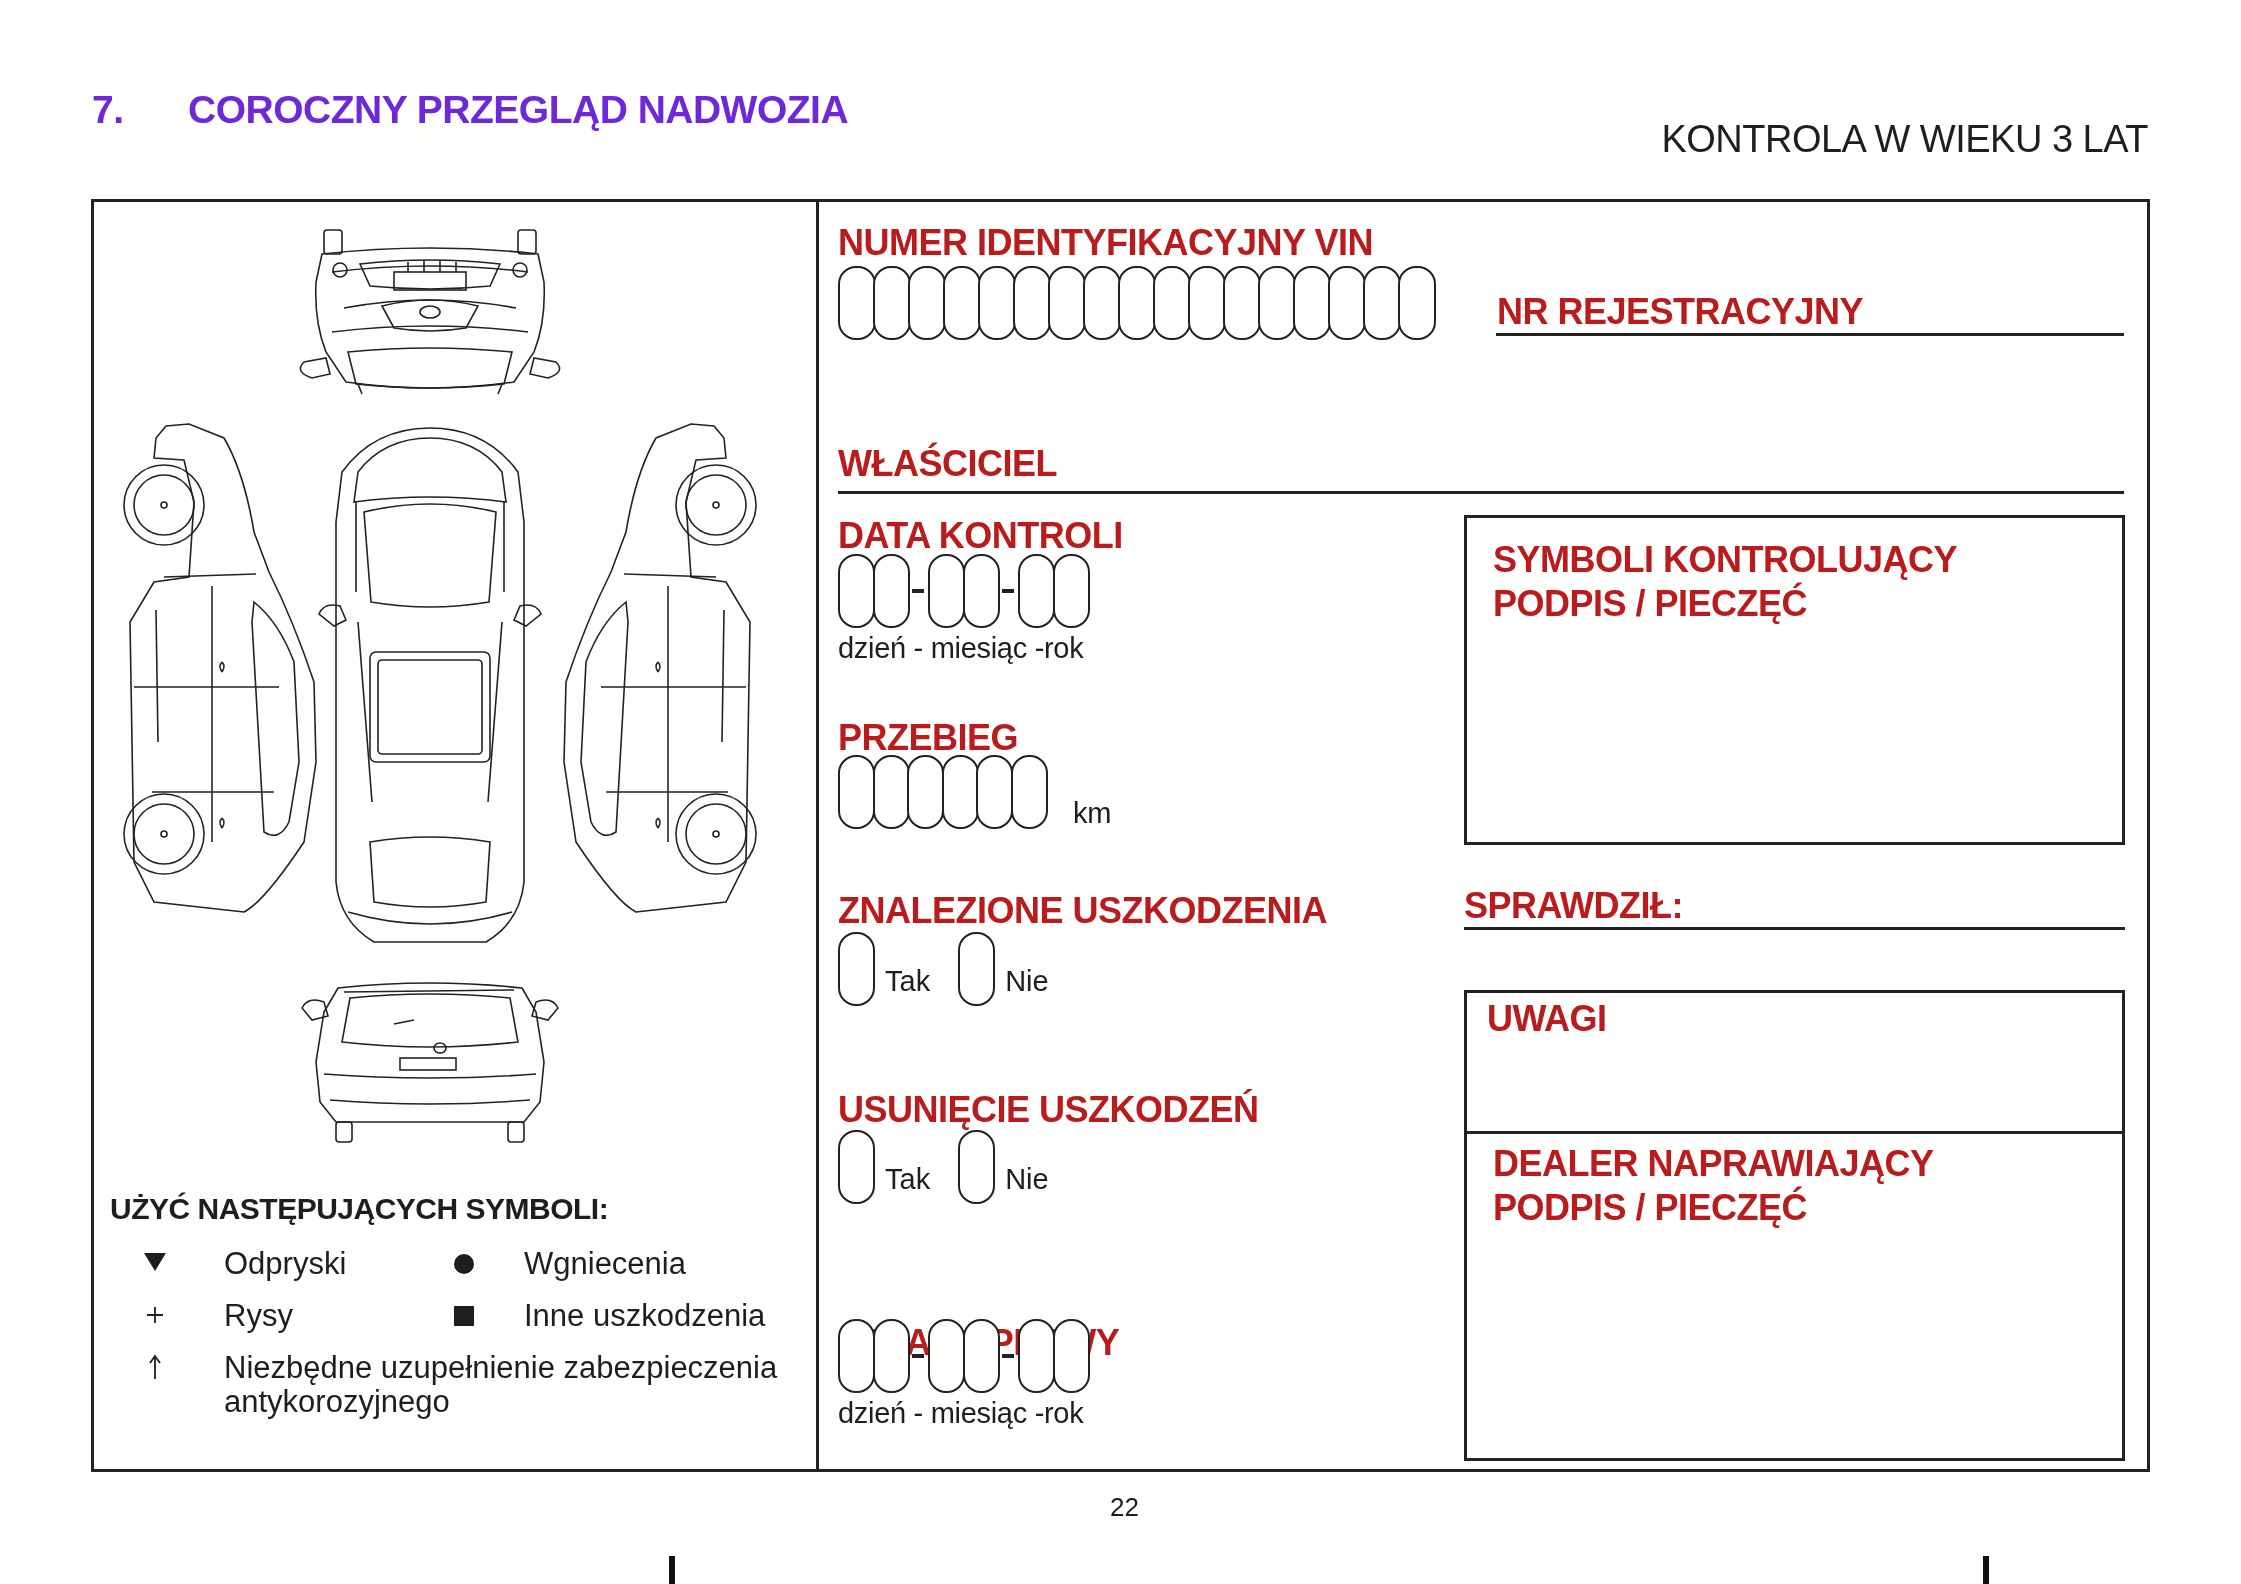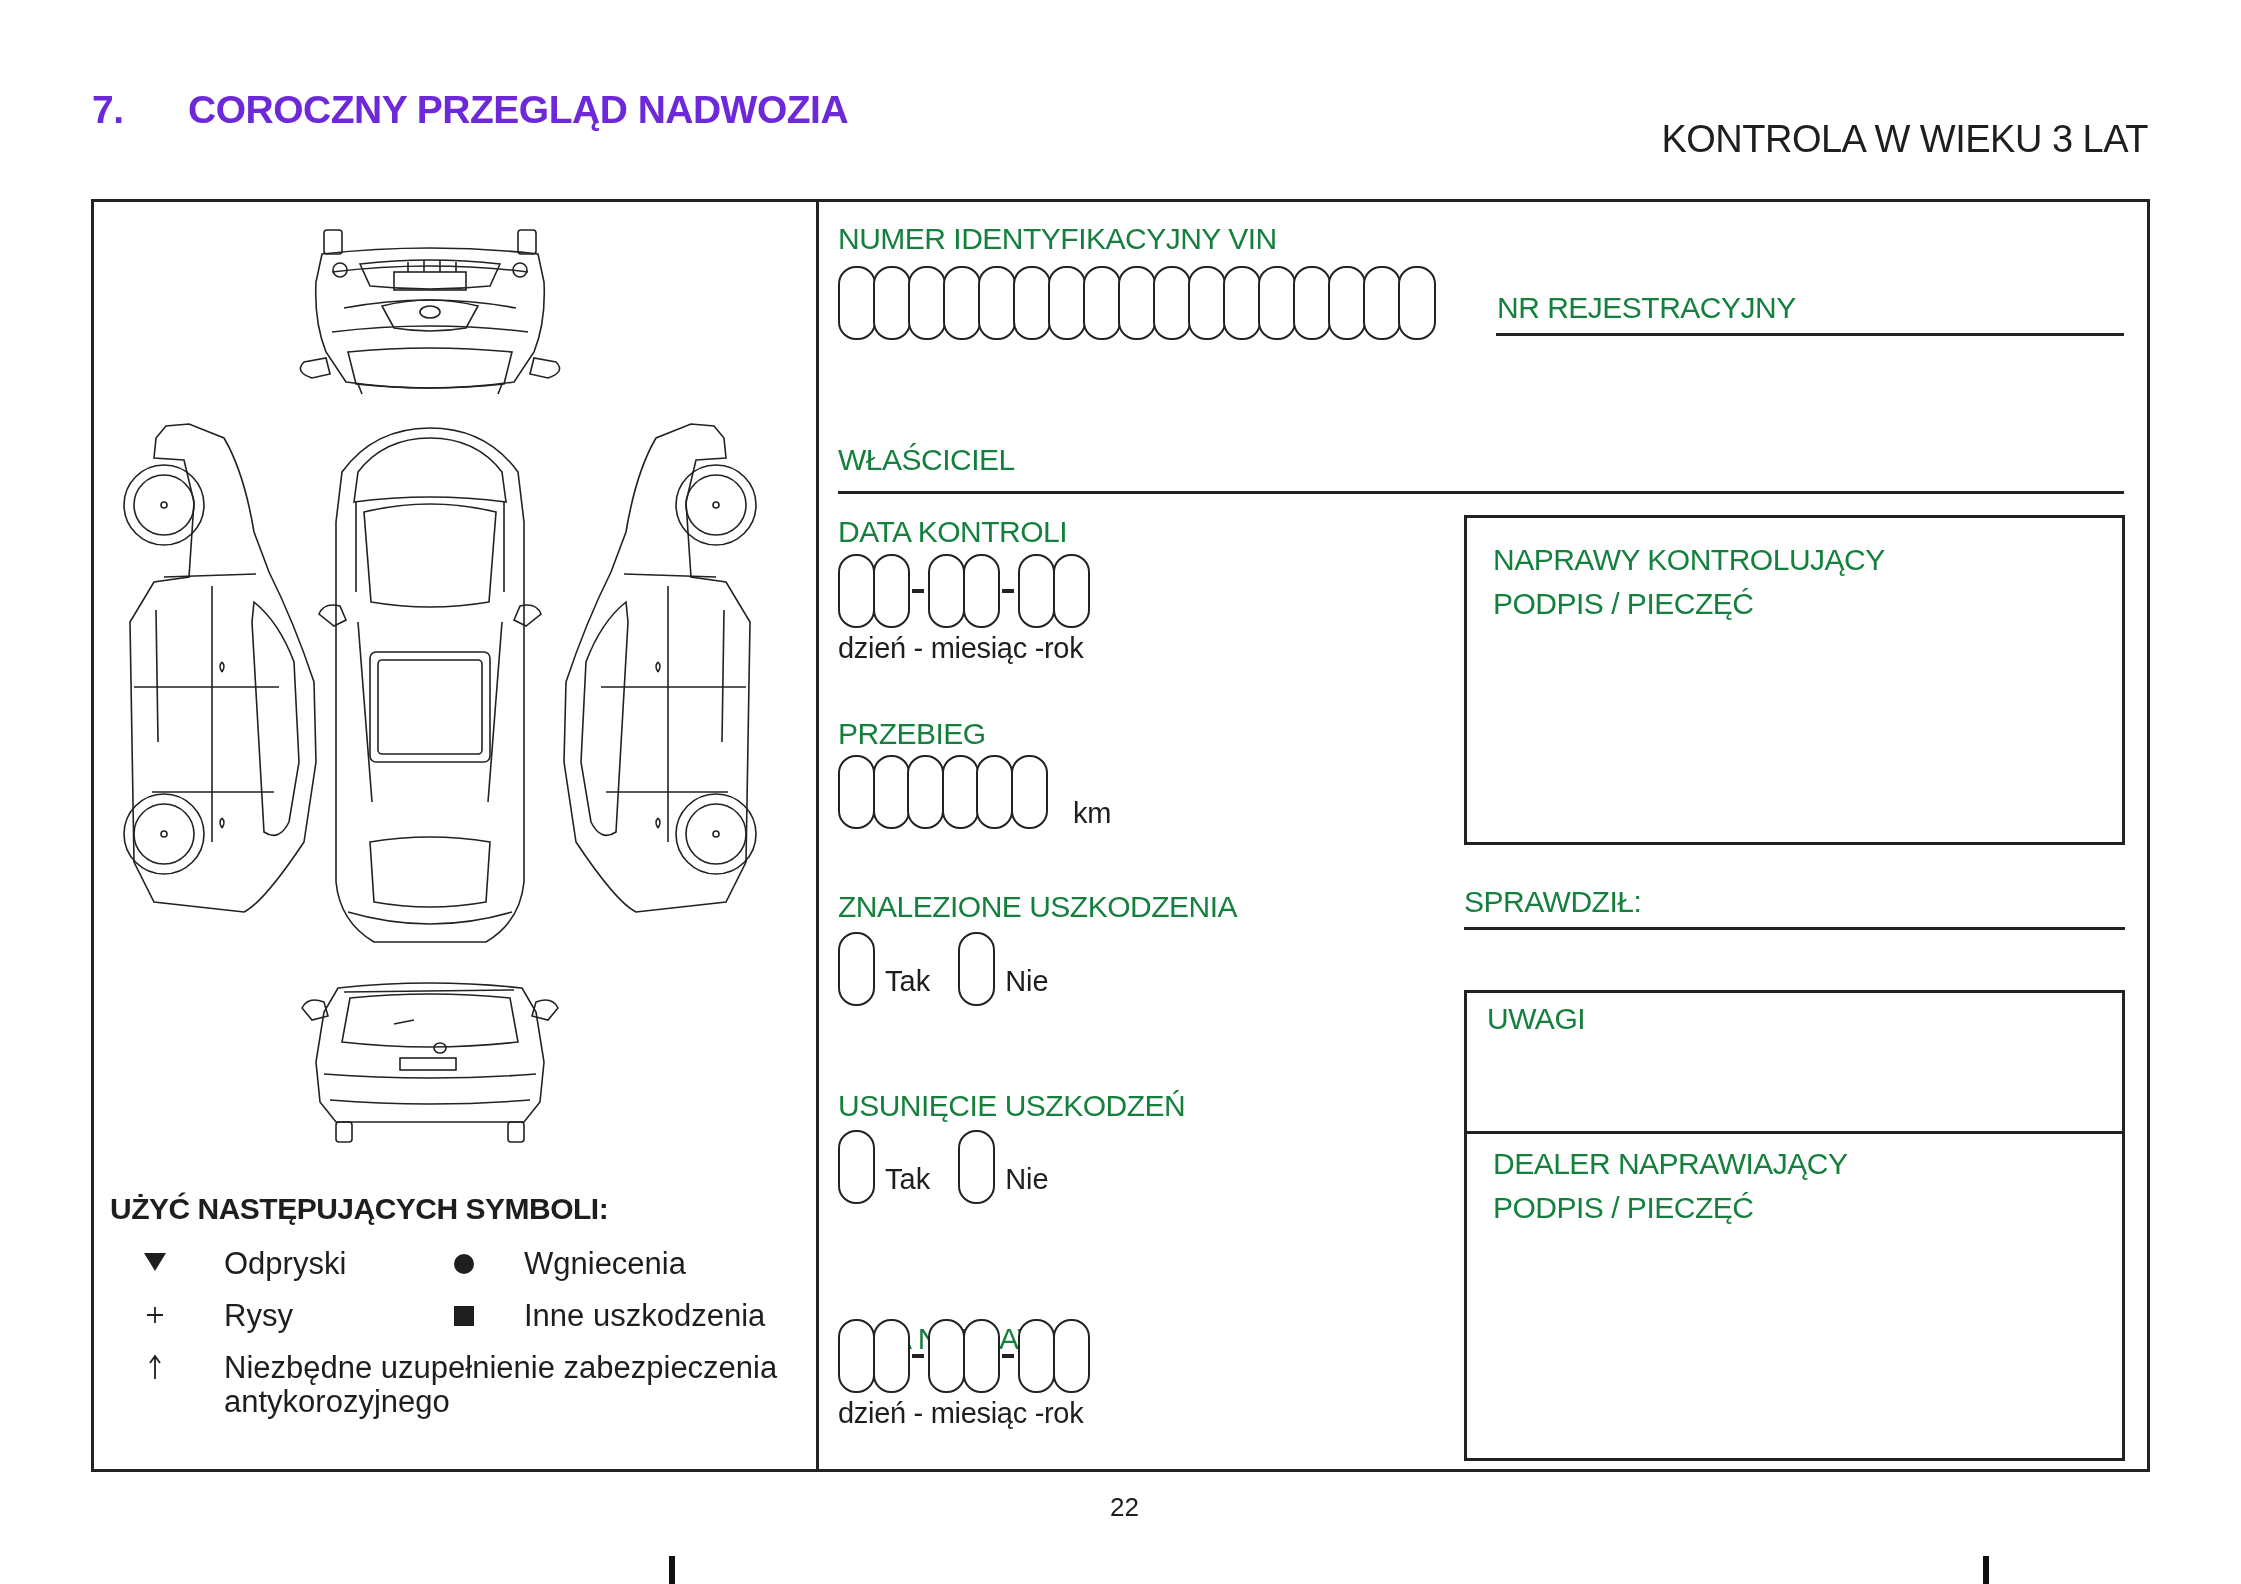--- a/index.html
+++ b/index.html
@@ -7,21 +7,21 @@
   body { position: relative; color: #1e1e1e; font-family: "Liberation Sans", sans-serif; }
 
   .page-title { position: absolute; left: 92px; top: 88px; font-size: 39px; font-weight: bold; letter-spacing: -0.5px; color: #6d28d9; white-space: nowrap; }
   .page-title .num { display: inline-block; width: 96px; }
   .page-subtitle { position: absolute; right: 93px; top: 118px; font-size: 38px; font-weight: normal; color: #1e1e1e; letter-spacing: -0.5px; white-space: nowrap; }
 
   .panel { position: absolute; border: 3px solid #222; background: #fff; }
   .panel-left { left: 91px; top: 199px; width: 844px; height: 1273px; }
   .panel-right { left: 816px; top: 199px; width: 1334px; height: 1273px; }
 
-  .lbl { position: absolute; font-weight: normal; font-size: 30px; color: #15803d; letter-spacing: -0.5px; white-space: nowrap; }
+  .lbl { position: absolute; font-weight: bold; font-size: 36px; color: #b91c1c; letter-spacing: -0.5px; white-space: nowrap; }
   .sub { position: absolute; font-size: 29px; color: #1e1e1e; white-space: nowrap; letter-spacing: -0.3px; }
 
   .boxes { position: absolute; display: flex; align-items: center; }
   .cell { width: 37px; height: 74px; border: 2.5px solid #222; border-radius: 18px; background: #fff; margin-right: -2.5px; }
   .dash { width: 12px; height: 4px; background: #222; margin: 0 4px 0 5px; }
   .vin .cell { width: 37.5px; }
 
   .hline { position: absolute; height: 3px; background: #222; }
 
   .box { position: absolute; border: 3px solid #222; background: #fff; }
@@ -251,21 +251,21 @@
     <div class="dash"></div>
     <div class="cell"></div>
       <div class="cell"></div>
     <div class="dash"></div>
     <div class="cell"></div>
       <div class="cell"></div>
   </div>
   <div class="sub" style="left:19px; top:1195px;">dzień - miesiąc -rok</div>
 
   <div class="box" style="left:645px; top:313px; width:661px; height:330px; padding:20px 26px;">
-    <span class="lbl">NAPRAWY KONTROLUJĄCY</span>
+    <span class="lbl">SYMBOLI KONTROLUJĄCY</span>
     <span class="lbl">PODPIS / PIECZĘĆ</span>
   </div>
 
   <div class="lbl" style="left:645px; top:683px;">SPRAWDZIŁ:</div>
   <div class="hline" style="left:645px; top:725px; width:661px;"></div>
 
   <div class="box" style="left:645px; top:788px; width:661px; height:170px; padding:4px 20px;">
     <span class="lbl">UWAGI</span>
   </div>
 

